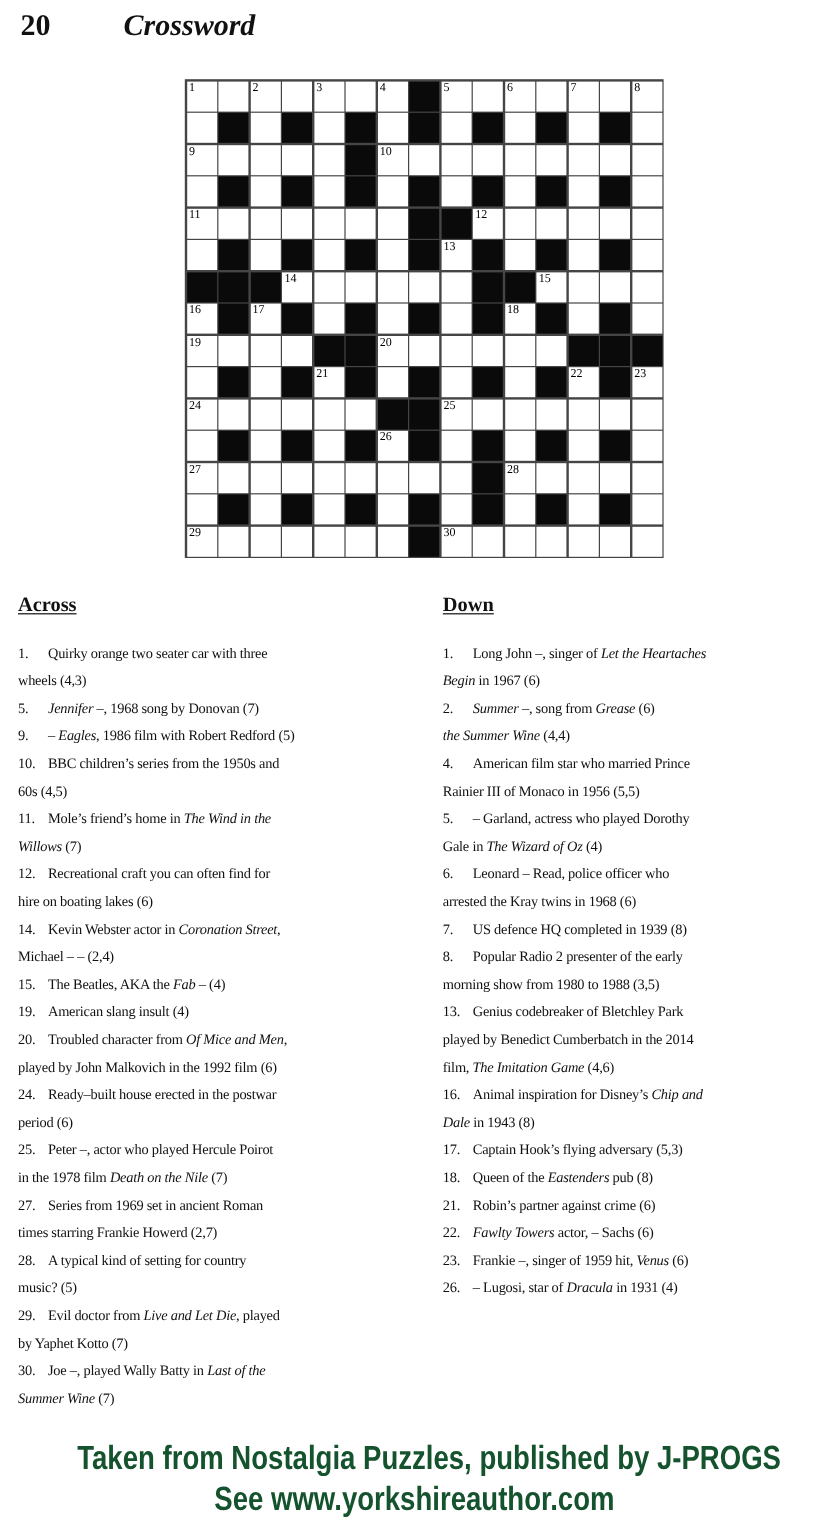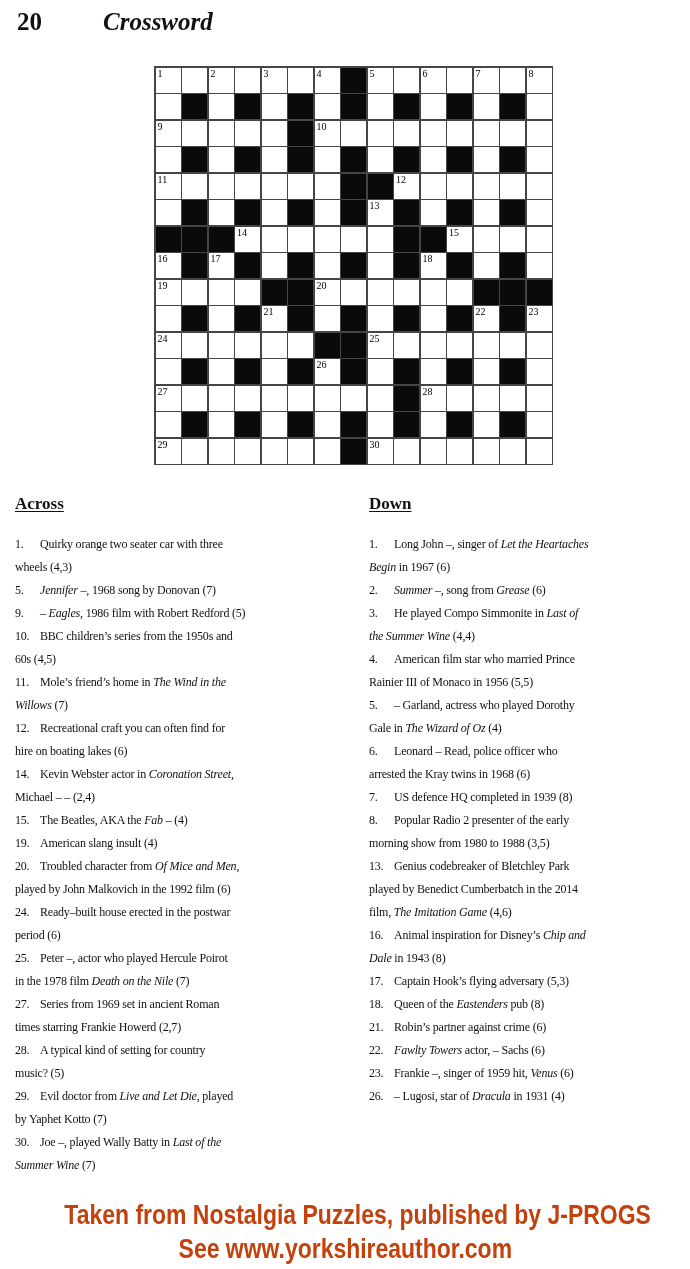--- a/index.html
+++ b/index.html
@@ -410,21 +410,20 @@
     <div class="colhead">Down</div>
     <div id="down-list">
         <div class="clue">
           <div class="clue-line"><span class="clue-num">1.</span><span>Long John –, singer of </span><i>Let the Heartaches</i></div>
           <div class="clue-line"><i>Begin</i><span> in 1967 (6)</span></div>
         </div>
         <div class="clue">
           <div class="clue-line"><span class="clue-num">2.</span><i>Summer</i><span> –, song from </span><i>Grease</i><span> (6)</span></div>
         </div>
         <div class="clue">
-          <div class="clue-line"><span class="clue-num">3.</span><span>He played Compo Simmonite in </span><i>Last of</i></div>
           <div class="clue-line"><i>the Summer Wine</i><span> (4,4)</span></div>
         </div>
         <div class="clue">
           <div class="clue-line"><span class="clue-num">4.</span><span>American film star who married Prince</span></div>
           <div class="clue-line"><span>Rainier III of Monaco in 1956 (5,5)</span></div>
         </div>
         <div class="clue">
           <div class="clue-line"><span class="clue-num">5.</span><span>– Garland, actress who played Dorothy</span></div>
           <div class="clue-line"><span>Gale in </span><i>The Wizard of Oz</i><span> (4)</span></div>
         </div>
@@ -462,18 +461,18 @@
         </div>
         <div class="clue">
           <div class="clue-line"><span class="clue-num">23.</span><span>Frankie –, singer of  1959 hit, </span><i>Venus</i><span> (6)</span></div>
         </div>
         <div class="clue">
           <div class="clue-line"><span class="clue-num">26.</span><span>– Lugosi, star of </span><i>Dracula</i><span> in 1931 (4)</span></div>
         </div>
       </div>
   </div>
 
-  <div id="footer" style="color: #c2410c;">
+  <div id="footer" style="color: #14532d;">
     <div><span class="fline">Taken from Nostalgia Puzzles, published by J-PROGS</span></div>
     <div><span class="fline">See www.yorkshireauthor.com</span></div>
   </div>
 
 </div>
 
 </body></html>

